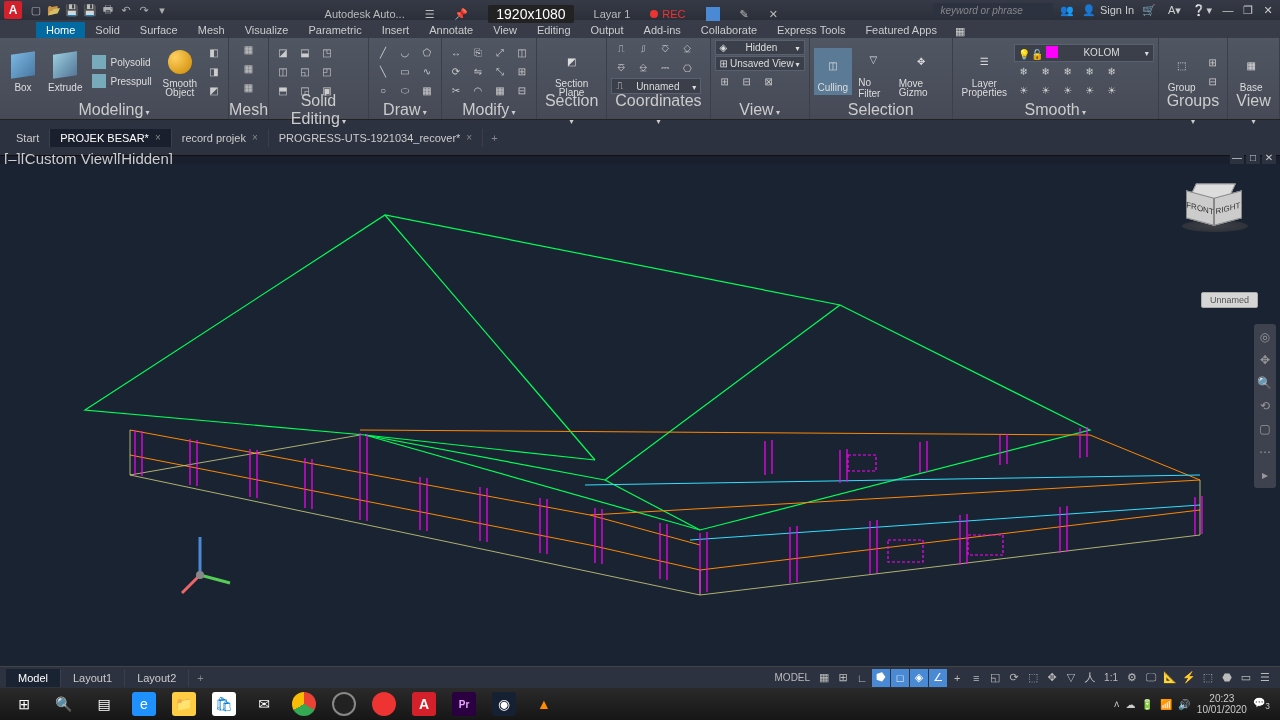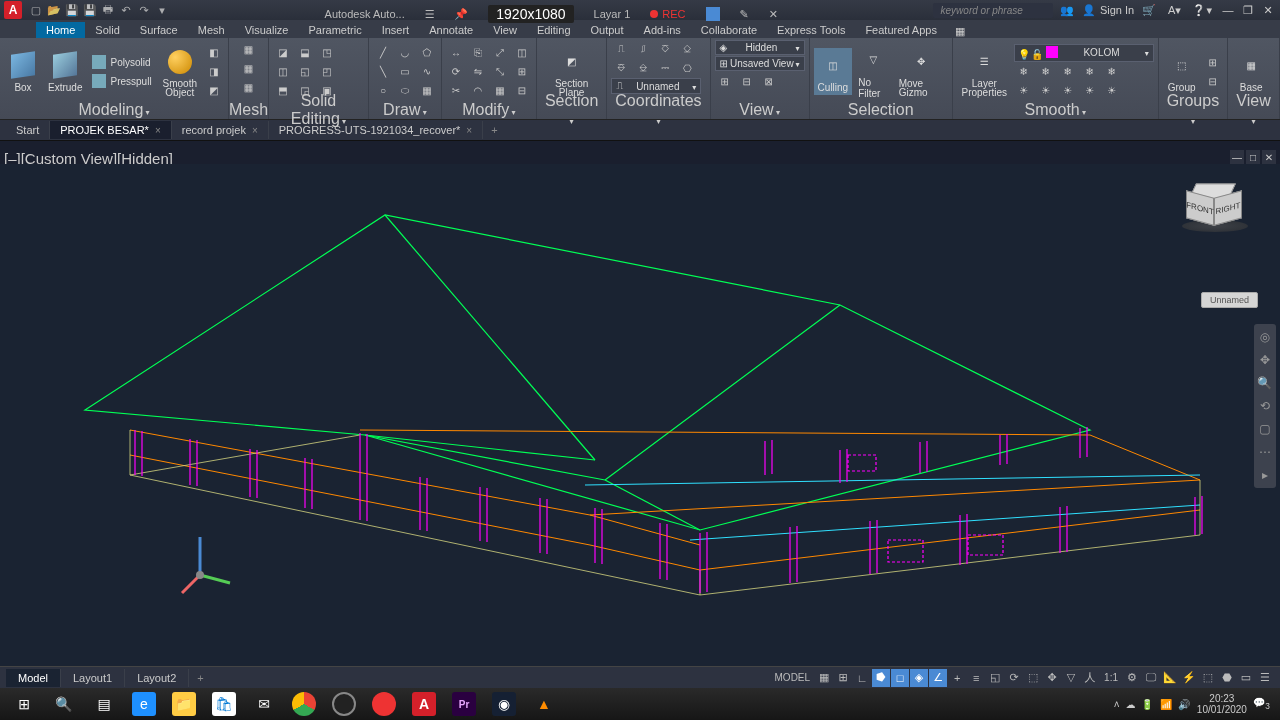--- a/index.html
+++ b/index.html
@@ -36,21 +36,21 @@
 .sphere { width:24px; height:24px; background:radial-gradient(circle at 30% 30%,#ffd060,#cc8800); border-radius:50%; }
 .sm-row { display:flex; flex-direction:column; gap:1px; }
 .sm-btn { width:20px; height:18px; display:flex; align-items:center; justify-content:center; color:#ccc; font-size:10px; }
 .txt-btn { display:flex; align-items:center; gap:4px; font-size:10px; color:#ddd; padding:1px 4px; height:18px; }
 .txt-btn .ico { width:14px; height:14px; }
 .combo { background:#3a3f4a; border:1px solid #5a6070; padding:1px 4px; font-size:10px; color:#ddd; display:flex; align-items:center; justify-content:space-between; }
 .combo .dd::after { content:"▾"; font-size:8px; }
 .sw { width:12px; height:12px; display:inline-block; }
 
 
-.file-tabs { height:21px; background:#2d3240; display:flex; align-items:center; padding:0 6px; border-bottom:1px solid #111;text-align:right; }
+.file-tabs { height:36px; background:#2d3240; display:flex; align-items:center; padding:0 6px; border-bottom:1px solid #111;text-align:right; }
 .ftab { padding:3px 10px; font-size:11px; color:#ccc; display:flex; align-items:center; gap:6px; border-right:1px solid #3a3f4a; }
 .ftab.active { background:#1a1f2e; color:#fff; }
 .ftab .x { color:#888; font-size:10px; }
 .ftab-add { padding:3px 8px; color:#888; }
 
 
 .view-label { position:absolute; top:150px; left:4px; font-size:15px; color:#ccc; }
 .view-winctl { position:absolute; top:150px; right:4px; display:flex; gap:2px; }
 .view-winctl span { width:14px; height:14px; background:#2d3240; display:flex; align-items:center; justify-content:center; color:#ccc; font-size:10px; }
 

